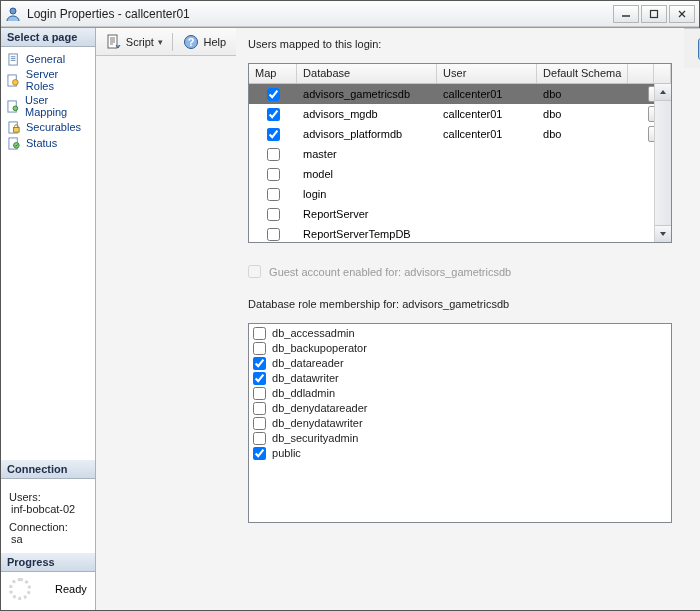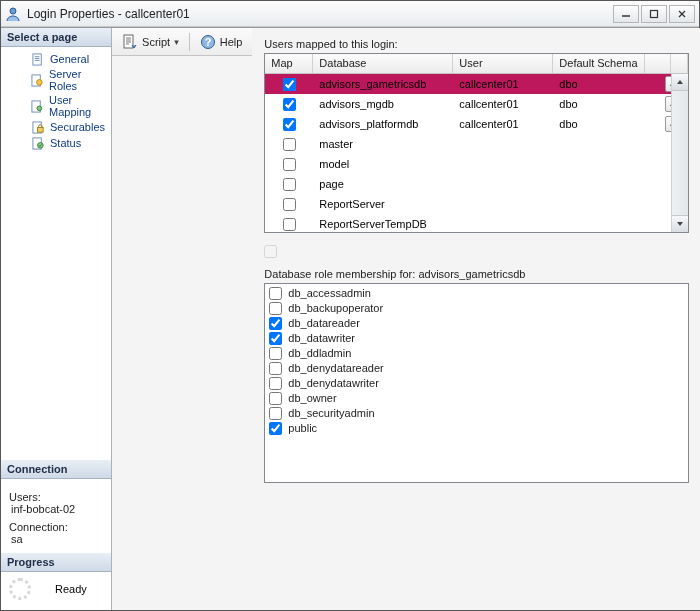--- a/index.html
+++ b/index.html
@@ -14,21 +14,21 @@
 .titlebar .title { flex: 1; color: #222; font-size: 12px; }
 .win-btns { display: flex; gap: 2px; }
 .win-btn { width: 26px; height: 18px; border: 1px solid #b5b5b5; background: linear-gradient(#fefefe,#e4e7ea); display: flex; align-items: center; justify-content: center; cursor: default; }
 .win-btn svg { width: 10px; height: 10px; }
 
 .body-area { flex: 1; display: flex; border-top: 1px solid #999; }
 
 
 .sidebar { width: 180px; display: flex; flex-direction: column; border-right: 1px solid #a8b2bd; }
 .panel-head { background: linear-gradient(#e8eef5,#cfdae8); border-bottom: 1px solid #a8b2bd; padding: 3px 6px; font-weight: bold; color: #20304a; }
-.nav-list { padding: 4px 4px; background: #fff; margin-left: 24px; }
+.nav-list { padding: 4px 4px; background: #fff; }
 .nav-item { display: flex; align-items: center; gap: 5px; padding: 1px 2px; cursor: default; color: #0a3a74; }
 .nav-item .nic { width: 14px; height: 14px; display: inline-flex; align-items: center; justify-content: center; }
 .nav-item .nic svg { width: 13px; height: 13px; }
 .nav-item .lbl { color: #0d3c83; }
 
 .spacer { flex: 1; background:#fff; }
 
 .conn-block { background: #fff; padding: 6px 8px 8px 8px; }
 .conn-block .k { color: #222; margin-top:6px; }
 .conn-block .v { color: #222; padding-left: 2px; }
@@ -41,21 +41,21 @@
 
 
 .main { flex: 1; display: flex; flex-direction: row; background: #f4f4f4; }
 .toolbar { height: 28px; background: linear-gradient(#fbfbfb,#ececec); border-bottom: 1px solid #c4c4c4; display: flex; align-items: center; gap: 4px; padding: 0 6px; }
 .tbtn { display: flex; align-items: center; gap: 4px; padding: 2px 4px; cursor: default; color: #222; }
 .tbtn .tic { width: 16px; height: 16px; display: inline-flex; align-items:center; justify-content:center; }
 .tbtn .tic svg { width:16px; height:16px; }
 .tbdrop { font-size: 9px; color: #444; }
 .tsep { width: 1px; height: 18px; background: #c4c4c4; margin: 0 2px; }
 
-.content { flex: 1; overflow: hidden; padding: 10px 12px 0 12px; display:flex; flex-direction:column; }
+.content { flex: 1; overflow: hidden; padding: 10px 12px 0 12px; display:flex; flex-direction:column;gap:10px; }
 .section-label { color: #222; margin-bottom: 3px; }
 
 
 .grid-wrap { border: 1px solid #828790; background: #fff; height: 180px; position: relative; }
 .grid-head { display: flex; background: linear-gradient(#fbfbfb,#ececec); border-bottom: 1px solid #c4c4c4; height: 20px; }
 .gh { border-right: 1px solid #d0d0d0; padding: 3px 6px 0 6px; color: #222; overflow:hidden; white-space:nowrap; }
 .col-map { width: 48px; }
 .col-db  { width: 140px; }
 .col-user{ width: 100px; }
 .col-sch { flex: 1; }
@@ -63,21 +63,21 @@
 .col-scroll { width: 17px; }
 .grid-body { overflow: hidden; height: 159px; }
 .grow { display: flex; align-items: center; height: 20px; border-bottom: 0; }
 .grow > div { padding: 0 6px; overflow:hidden; white-space:nowrap; }
 .grow .cmap { width: 48px; display:flex; align-items:center; justify-content:center; }
 .grow .cdb { width: 140px; }
 .grow .cuser { width: 100px; }
 .grow .csch { flex: 1; }
 .grow .cell-ell { width: 26px; padding:0 3px; }
 .ell-btn { width: 20px; height: 16px; border: 1px solid #9a9a9a; border-radius:2px; background: linear-gradient(#fefefe,#e6e6e6); font-size:11px; line-height:11px; text-align:center; }
-.grow.selected { background: #be185d; }
+.grow.selected { background: #737373; }
 .grow.selected .cdb, .grow.selected .cuser, .grow.selected .csch { }
 
 .fake-scroll { position:absolute; top:20px; right:0; bottom:0; width:17px; background: linear-gradient(to right,#eef0f2,#e3e6ea); border-left:1px solid #d0d0d0; }
 .fs-btn { height:17px; background: linear-gradient(#f7f8fa,#dadee3); border-bottom:1px solid #c8c8c8; display:flex;align-items:center;justify-content:center; }
 .fs-btn.bot { position:absolute; bottom:0; left:0; right:0; border-top:1px solid #c8c8c8; border-bottom:none; }
 .fs-btn svg{width:8px;height:8px;}
 
 input[type=checkbox]{ width:13px; height:13px; }
 input[type=checkbox][disabled]{ filter: grayscale(1) opacity(0.8); }
 
@@ -281,21 +281,21 @@
                 </div>
                 <div class="cdb">model</div>
                 <div class="cuser"></div>
                 <div class="csch"></div>
                 <div class="cell-ell"></div>
               </div>
               <div class="grow">
                 <div class="cmap">
                   <input type="checkbox" style="">
                 </div>
-                <div class="cdb">page</div>
+                <div class="cdb">login</div>
                 <div class="cuser"></div>
                 <div class="csch"></div>
                 <div class="cell-ell"></div>
               </div>
               <div class="grow">
                 <div class="cmap">
                   <input type="checkbox" style="">
                 </div>
                 <div class="cdb">ReportServer</div>
                 <div class="cuser"></div>
@@ -321,20 +321,21 @@
             <div class="fs-btn bot">
                 <svg viewBox="0 0 8 8">
                   <path d="M1 2l3 4 3-4z" fill="#444"></path>
                 </svg>
               </div>
           </div>
         </div>
 
         <div class="guest-row">
           <input type="checkbox" disabled="" style="">
+          <span>Guest account enabled for: advisors_gametricsdb</span>
         </div>
 
         <div class="section-label">Database role membership for: advisors_gametricsdb</div>
         <div class="roles-wrap" id="roles-wrap">
             <div class="role-item">
               <input type="checkbox" style="">
               <span>db_accessadmin</span>
             </div>
             <div class="role-item">
               <input type="checkbox" style="">
@@ -352,24 +353,20 @@
               <input type="checkbox" style="">
               <span>db_ddladmin</span>
             </div>
             <div class="role-item">
               <input type="checkbox" style="">
               <span>db_denydatareader</span>
             </div>
             <div class="role-item">
               <input type="checkbox" style="">
               <span>db_denydatawriter</span>
-            </div>
-            <div class="role-item">
-              <input type="checkbox" style="">
-              <span>db_owner</span>
             </div>
             <div class="role-item">
               <input type="checkbox" style="">
               <span>db_securityadmin</span>
             </div>
             <div class="role-item">
               <input type="checkbox" checked="" style="">
               <span>public</span>
             </div>
           </div>

